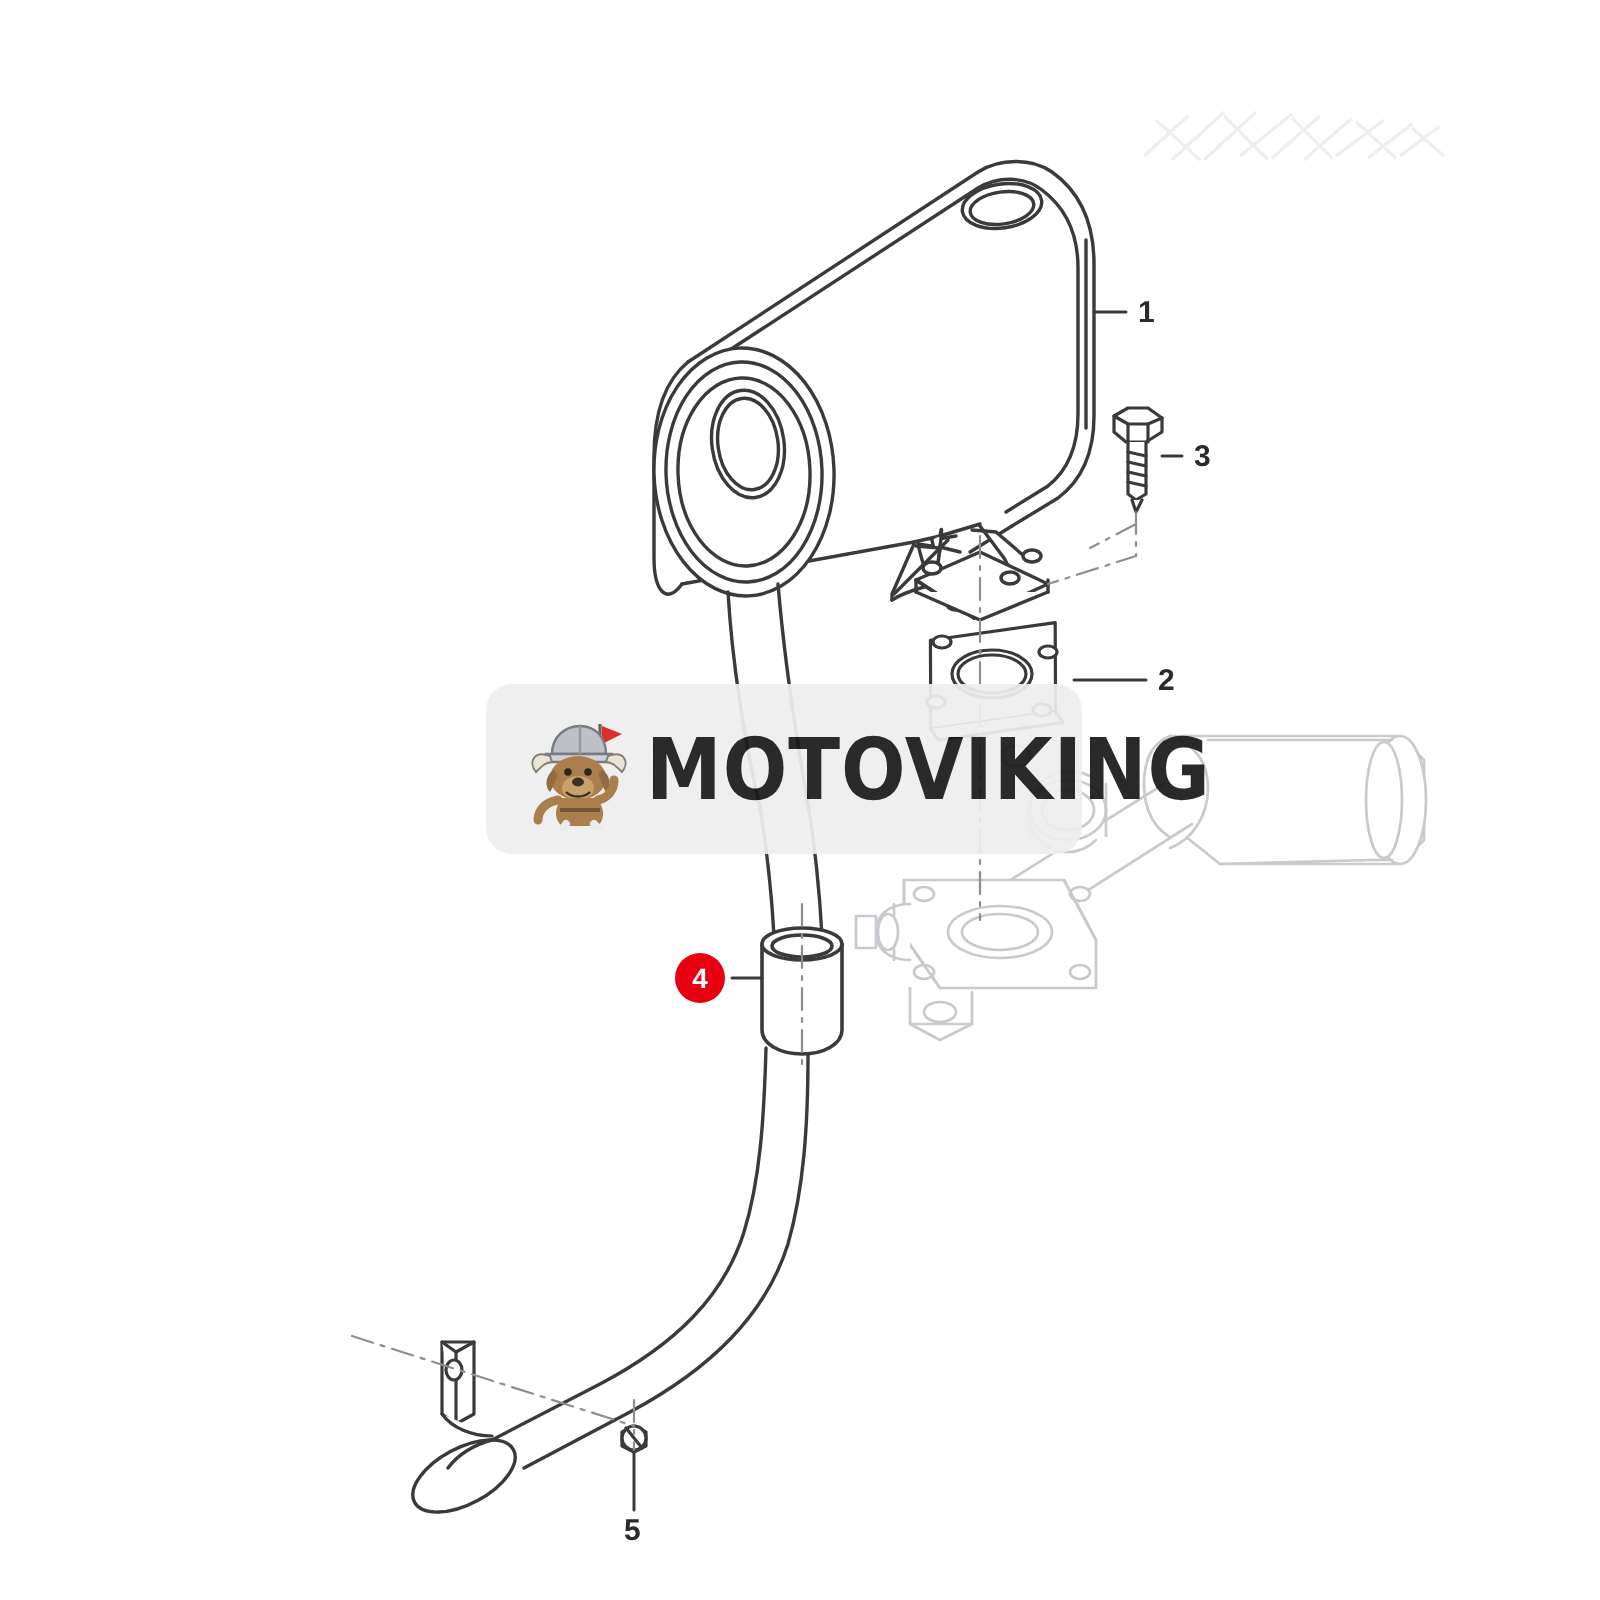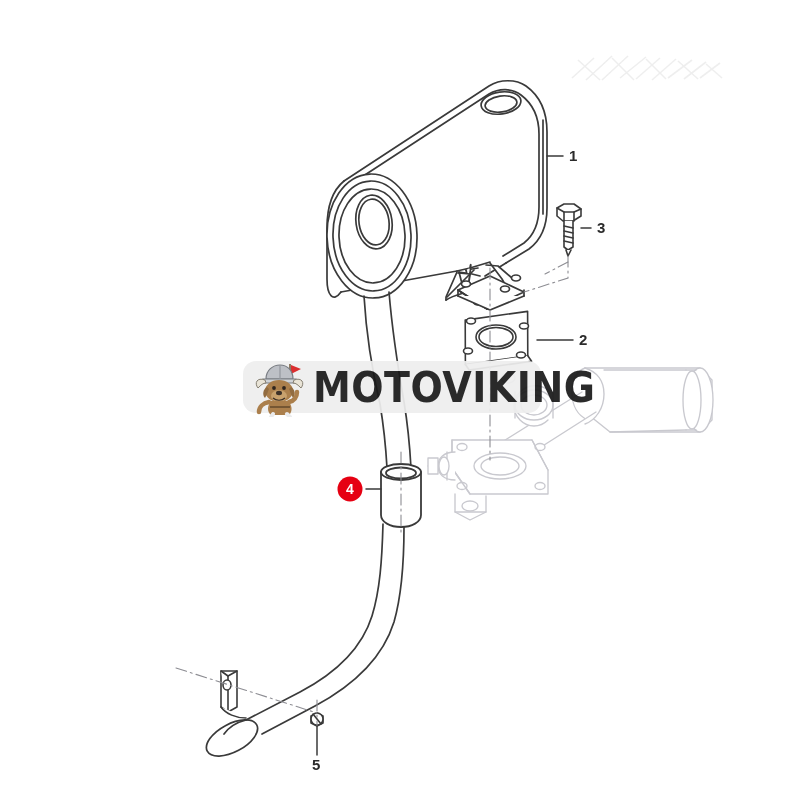--- a/index.html
+++ b/index.html
@@ -29,28 +29,28 @@
     font-family: "Liberation Sans", sans-serif;
     font-size: 15px;
     font-weight: 700;
     fill: #2b2b2b;
   }
 
   
   #watermark {
     position: absolute;
     left: 243px;
-    top: 361px;
+    top: 342px;
     width: 298px;
-    height: 52px;
+    height: 85px;
     background: #eeeeee;
     border-radius: 13px;
     display: flex;
     align-items: center;
-    padding-left: 4px;
+    padding-left: 14px;
     box-sizing: border-box;
     opacity: 0.93;
   }
   #watermark-text {
     font-family: "DejaVu Sans", sans-serif;
     font-size: 38px;
     font-weight: 700;
     letter-spacing: 0.5px;
     color: #1a1a1a;
     margin-left: 4px;

